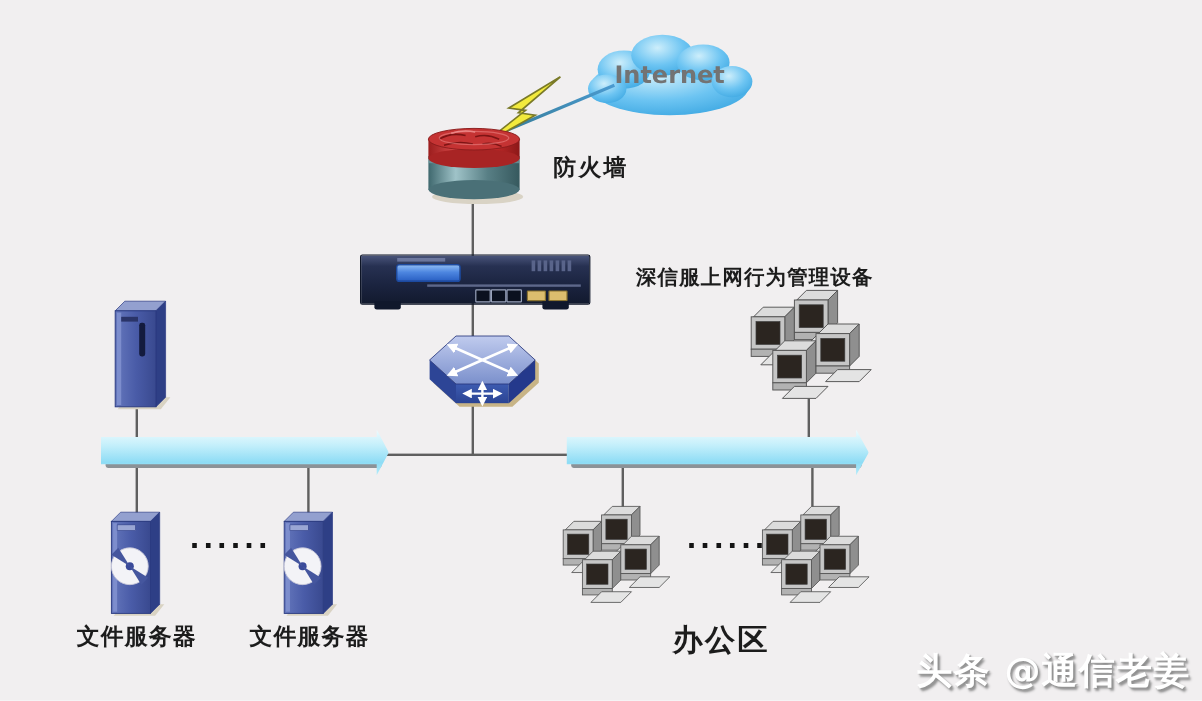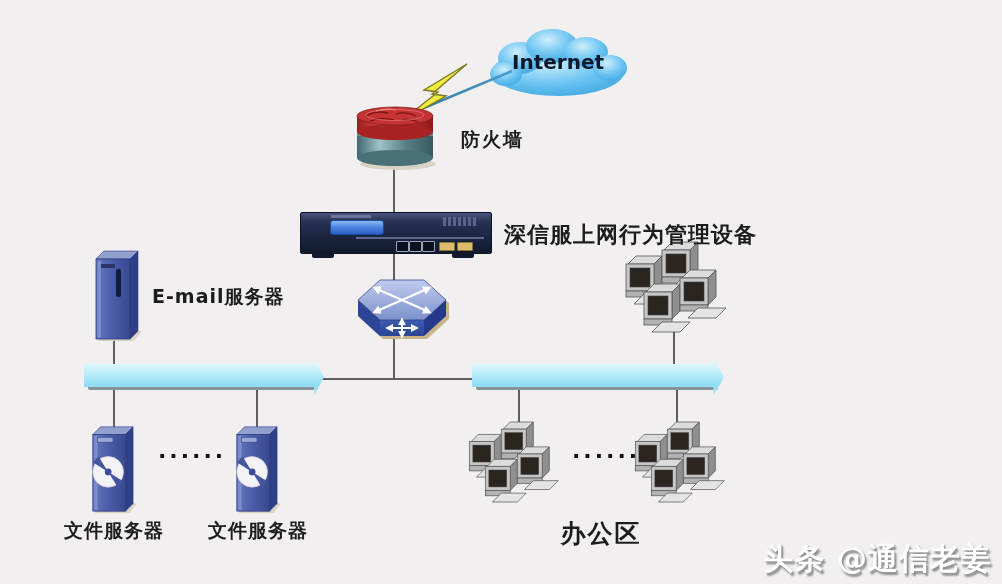--- a/index.html
+++ b/index.html
@@ -132,21 +132,21 @@
   <svg class="dev" style="left:486px;top:24px;" width="145" height="78" viewBox="0 0 145 78">
     <g fill="url(#gCloud)">
       <ellipse cx="72" cy="48" rx="66" ry="24"></ellipse>
       <ellipse cx="34" cy="34" rx="22" ry="16"></ellipse>
       <ellipse cx="66" cy="22" rx="26" ry="17"></ellipse>
       <ellipse cx="100" cy="28" rx="22" ry="15"></ellipse>
       <ellipse cx="124" cy="44" rx="17" ry="13"></ellipse>
       <ellipse cx="20" cy="50" rx="16" ry="12"></ellipse>
     </g>
   </svg>
-  <div class="label" style="left:498px;top:50px;width:120px;text-align:center;font-size:20px;color:#0f172a;">Internet</div>
+  <div class="label" style="left:498px;top:50px;width:120px;text-align:center;font-size:20px;color:#737373;">Internet</div>
 
   <svg class="dev" style="left:372px;top:56px;" width="145" height="78" viewBox="0 0 145 78">
     <defs>
       <linearGradient id="gLine" x1="0" y1="1" x2="1" y2="0">
         <stop offset="0" stop-color="#2e6f7f"></stop>
         <stop offset="1" stop-color="#4a9ad0"></stop>
       </linearGradient>
     </defs>
     <line x1="4" y1="72" x2="140" y2="15" stroke="url(#gLine)" stroke-width="2.6"></line>
     <polygon points="95,8 52,34 66,36 28,66 74,40 60,38" fill="#f2ea3c" stroke="#7a7a28" stroke-width="1.4"></polygon>
@@ -179,21 +179,21 @@
     <div class="appl-vent" style="left:142px;top:4px;width:2.5px;height:9px;"></div>
     <div class="appl-vent" style="left:147px;top:4px;width:2.5px;height:9px;"></div>
     <div class="appl-vent" style="left:152px;top:4px;width:2.5px;height:9px;"></div>
     <div class="appl-vent" style="left:157px;top:4px;width:2.5px;height:9px;"></div>
     <div class="appl-vent" style="left:162px;top:4px;width:2.5px;height:9px;"></div>
     <div class="appl-vent" style="left:167px;top:4px;width:2.5px;height:9px;"></div>
     <div class="appl-vent" style="left:172px;top:4px;width:2.5px;height:9px;"></div>
   </div>
   <div class="appl-foot dev" style="left:312px;top:251px;width:22px;height:7px;"></div>
   <div class="appl-foot dev" style="left:452px;top:251px;width:22px;height:7px;"></div>
-  <div class="label" style="left:504px;top:220px;font-size:22px;letter-spacing:1px;">深信服上网行为管理设备</div>
+  <div class="label" style="left:530px;top:220px;font-size:17px;letter-spacing:1px;">深信服上网行为管理设备</div>
 
   <svg class="dev" style="left:346px;top:272px;" width="112" height="82" viewBox="0 0 112 82">
     <polygon points="15,31 37,11 81,11 103,31 103,47 81,67 37,67 15,47" fill="#c8b486"></polygon>
     <polygon points="12,28 12,44 34,64 34,48" fill="#2d4596"></polygon>
     <polygon points="100,28 100,44 78,64 78,48" fill="#24398c"></polygon>
     <rect x="34" y="48" width="44" height="16" fill="url(#gSwFront)"></rect>
     <polygon points="12,28 34,8 78,8 100,28 78,48 34,48" fill="url(#gSwTop)" stroke="#26367c" stroke-width="0.7"></polygon>
     <g stroke="#ffffff" stroke-width="2.2">
       <line x1="56" y1="28" x2="31" y2="17" marker-end="url(#ah)"></line>
       <line x1="56" y1="28" x2="81" y2="17" marker-end="url(#ah)"></line>
@@ -211,21 +211,20 @@
   <div class="busshadow" style="left:88px;top:385px;width:230px;height:5px;"></div>
   <div class="busbar" style="left:84px;top:358px;width:240px;height:38px;"></div>
   <div class="busshadow" style="left:476px;top:385px;width:242px;height:5px;"></div>
   <div class="busbar" style="left:472px;top:358px;width:252px;height:38px;"></div>
 
   <svg class="dev" style="left:88px;top:247px;" width="56" height="96" viewBox="0 0 56 96">
     <use href="#tower"></use>
     <rect x="13" y="17" width="14" height="4" fill="#2a3468"></rect>
     <rect x="28" y="22" width="5" height="28" rx="2" fill="#131b3e"></rect>
   </svg>
-  <div class="label" style="left:152px;top:284px;font-size:19px;letter-spacing:1px;">E-mail服务器</div>
 
   <svg class="dev" style="left:85px;top:423px;" width="54" height="92" viewBox="0 0 56 96">
     <use href="#tower"></use>
     <rect x="13" y="15" width="16" height="5" fill="#9aa6d4" stroke="#2c3c84" stroke-width="0.5"></rect>
     <circle cx="24" cy="51" r="16" fill="#f3f3f7" stroke="#c9c9da" stroke-width="0.8"></circle>
     <circle cx="24" cy="51" r="3.5" fill="#3a4a9a"></circle>
     <polygon points="24,51 8,41 14,35" fill="#45569e"></polygon>
     <polygon points="24,51 40,61 34,67" fill="#45569e"></polygon>
   </svg>
   <svg class="dev" style="left:229px;top:423px;" width="54" height="92" viewBox="0 0 56 96">

